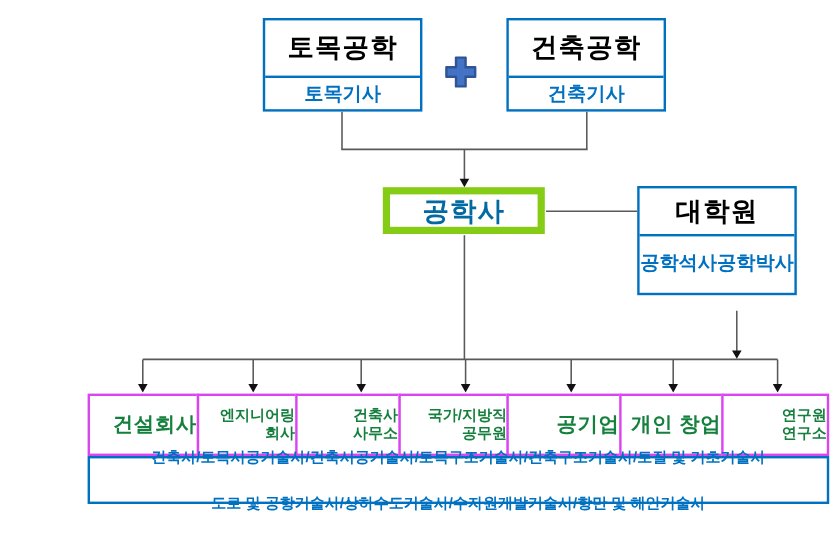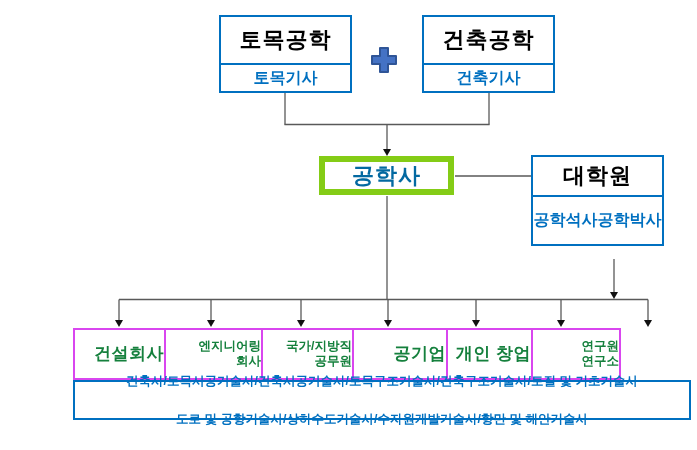--- a/index.html
+++ b/index.html
@@ -53,21 +53,21 @@
     display: flex;
   }
   .career-box {
     box-sizing: border-box; border: 2px solid #d946ef; background: #ffffff;
     display: flex; flex-direction: column; align-items: flex-end; justify-content: center;
     color: #15803d; font-weight: 700; font-size: 12.5px; line-height: 1.2;
     text-align: center;
   }
   .career-box + .career-box { margin-left: -2px; }
   .career-box.lg { font-size: 17px; letter-spacing: 0.5px; }
-  .w1 { width: 93px; } .w2 { width: 99px; } .w3 { width: 88px; }
+  .w1 { width: 93px; } .w2 { width: 84px; } .w3 { width: 88px; }
   .w4 { width: 93px; } .w5 { width: 96px; } .w6 { width: 90px; }
   .w7 { width: 87px; }
 
   .certs-bar {
     position: absolute; left: 29px; top: 380px; width: 618px; height: 40px;
     box-sizing: border-box; border: 2px solid #0070C0; background: #ffffff;
     display: flex; flex-direction: column; align-items: center; justify-content: center;
     color: #0070C0; font-weight: 700; font-size: 12.5px; line-height: 1.45;
     text-align: center; white-space: nowrap; gap: 20px;
   }
@@ -145,20 +145,24 @@
 
   <div class="careers-row">
     <div class="career-box lg w1">
       <div>건설회사</div>
       <div></div>
     </div>
     <div class="career-box w2">
       <div>엔지니어링</div>
       <div>회사</div>
     </div>
+    <div class="career-box w3">
+      <div>건축사</div>
+      <div>사무소</div>
+    </div>
     <div class="career-box w4">
       <div>국가/지방직</div>
       <div>공무원</div>
     </div>
     <div class="career-box lg w5">
       <div>공기업</div>
       <div></div>
     </div>
     <div class="career-box lg w7">
       <div>개인 창업</div>

